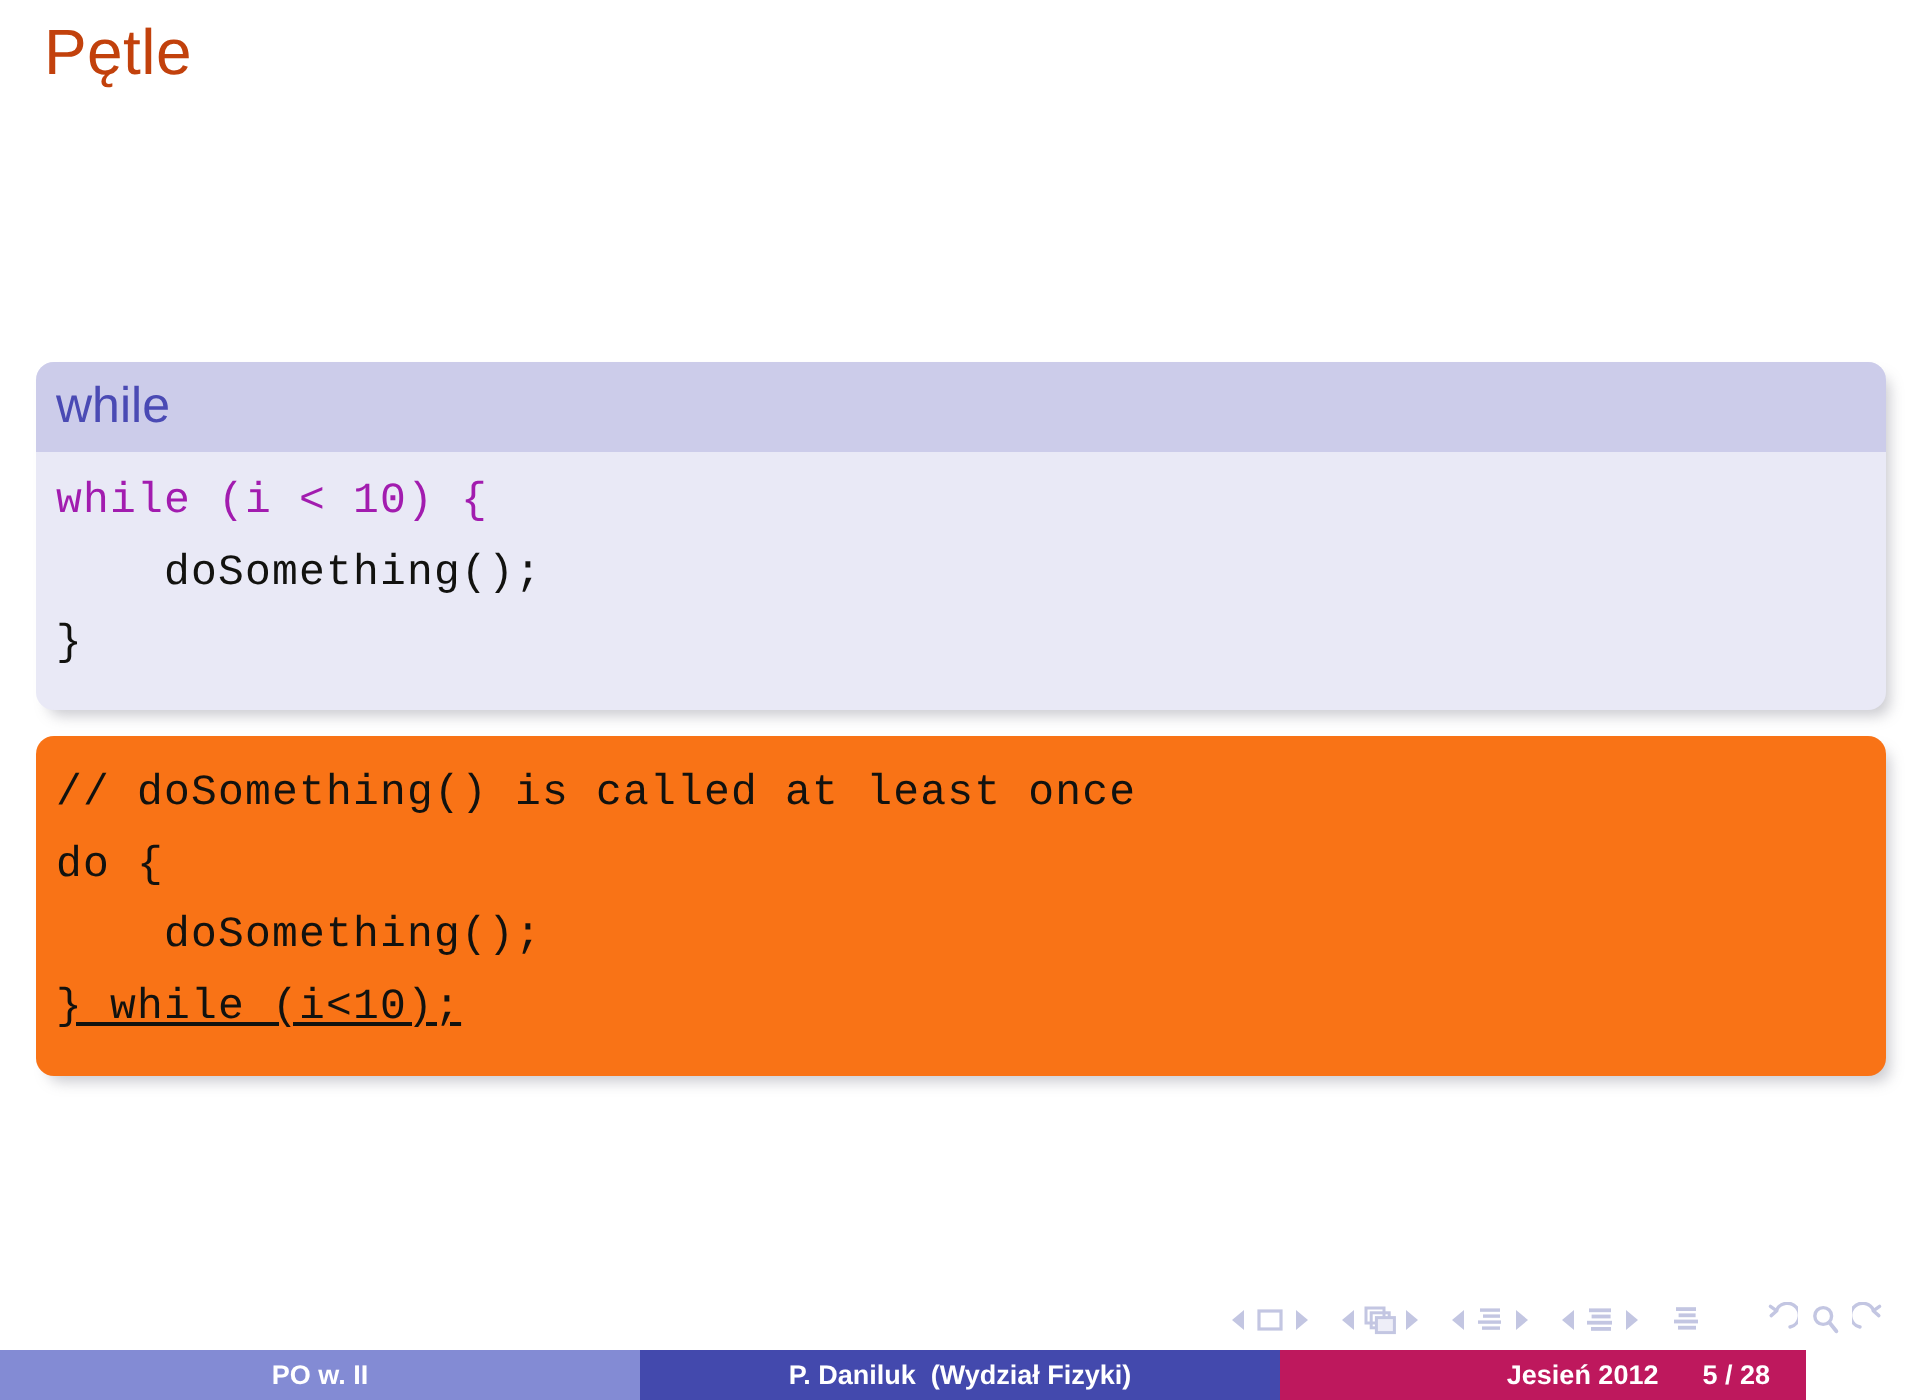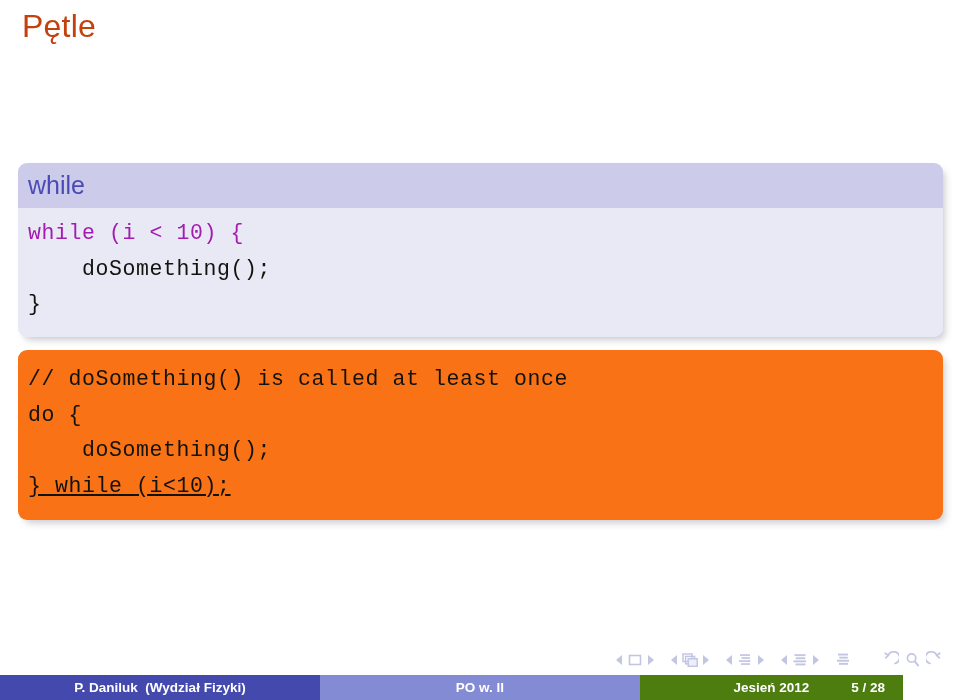--- a/index.html
+++ b/index.html
@@ -41,20 +41,21 @@
   
   .block {
     position: absolute;
     left: 18px;
     width: 925px;
     box-sizing: border-box;
     border-radius: 9px;
     background: #e9e9f6;
     box-shadow: 4px 5px 7px -2px rgba(120,120,135,0.38);
     overflow: hidden;
+    margin-top: 18px;
   }
   .block-title {
     background: #ccccea;
     color: #4a4ab4;
     font-family: "Liberation Sans", sans-serif;
     font-size: 25px;
     font-weight: 400;
     line-height: 1;
     padding: 10px 0 10px 10px;
     white-space: pre;
@@ -219,23 +220,23 @@
       <svg width="17" height="18" viewBox="0 0 17 18">
         <path d="M4 12.5 A6 6 0 1 1 10.8 4.2" fill="none" stroke="#c3c6e2" stroke-width="1.7" stroke-linecap="round"></path>
         <path d="M13.8 2.2 L10.6 4.4 L13.4 6.8" fill="none" stroke="#c3c6e2" stroke-width="1.7" stroke-linecap="round" stroke-linejoin="round"></path>
       </svg>
     </span>
   </div>
 
 </div>
 
 <div id="footer-bar" style="position:absolute;left:0;top:675px;width:960px;height:25px;display:flex;">
+  <div id="footer-course" style="width: 320px; display: flex; align-items: center; justify-content: center; background: rgb(131, 139, 212);">
+    <span style="font-size:13.5px;font-weight:bold;color:#ffffff;font-family:'Liberation Sans',sans-serif;white-space:pre;">PO w. II</span>
+  </div>
   <div id="footer-author" style="width: 320px; display: flex; align-items: center; justify-content: center; background: rgb(67, 73, 173);">
     <span style="font-size:13.5px;font-weight:bold;color:#ffffff;font-family:'Liberation Sans',sans-serif;white-space:pre;">P. Daniluk  (Wydział Fizyki)</span>
   </div>
-  <div id="footer-course" style="width: 320px; display: flex; align-items: center; justify-content: center; background: rgb(131, 139, 212);">
-    <span style="font-size:13.5px;font-weight:bold;color:#ffffff;font-family:'Liberation Sans',sans-serif;white-space:pre;">PO w. II</span>
-  </div>
-  <div id="footer-meta" style="width: 263px; display: flex; align-items: center; justify-content: flex-end; padding-right: 18px; box-sizing: border-box; gap: 42px; background: #4d7c0f;">
+  <div id="footer-meta" style="width: 263px; display: flex; align-items: center; justify-content: flex-end; padding-right: 18px; box-sizing: border-box; gap: 22px; background: #be185d;">
     <span style="font-size:13.5px;font-weight:bold;color:#ffffff;font-family:'Liberation Sans',sans-serif;white-space:pre;">Jesień 2012</span>
     <span style="font-size:13.5px;font-weight:bold;color:#ffffff;font-family:'Liberation Sans',sans-serif;white-space:pre;">5 / 28</span>
   </div>
 </div>
 
 </body></html>

